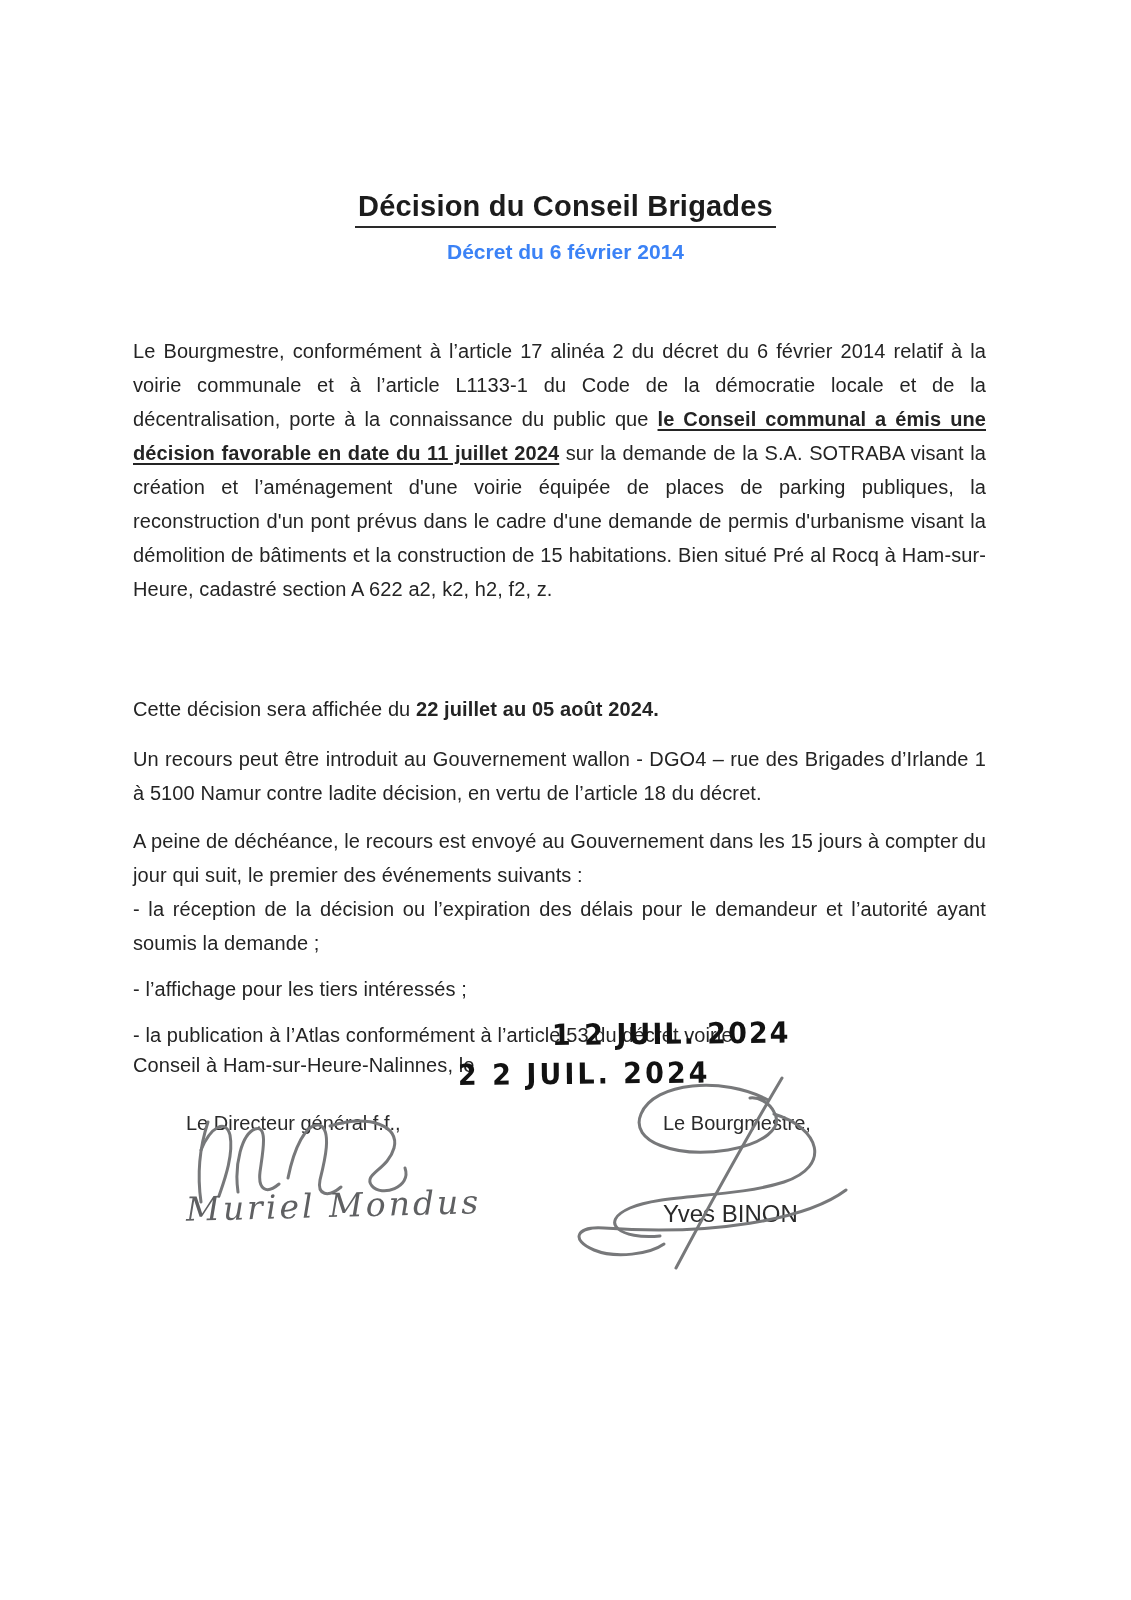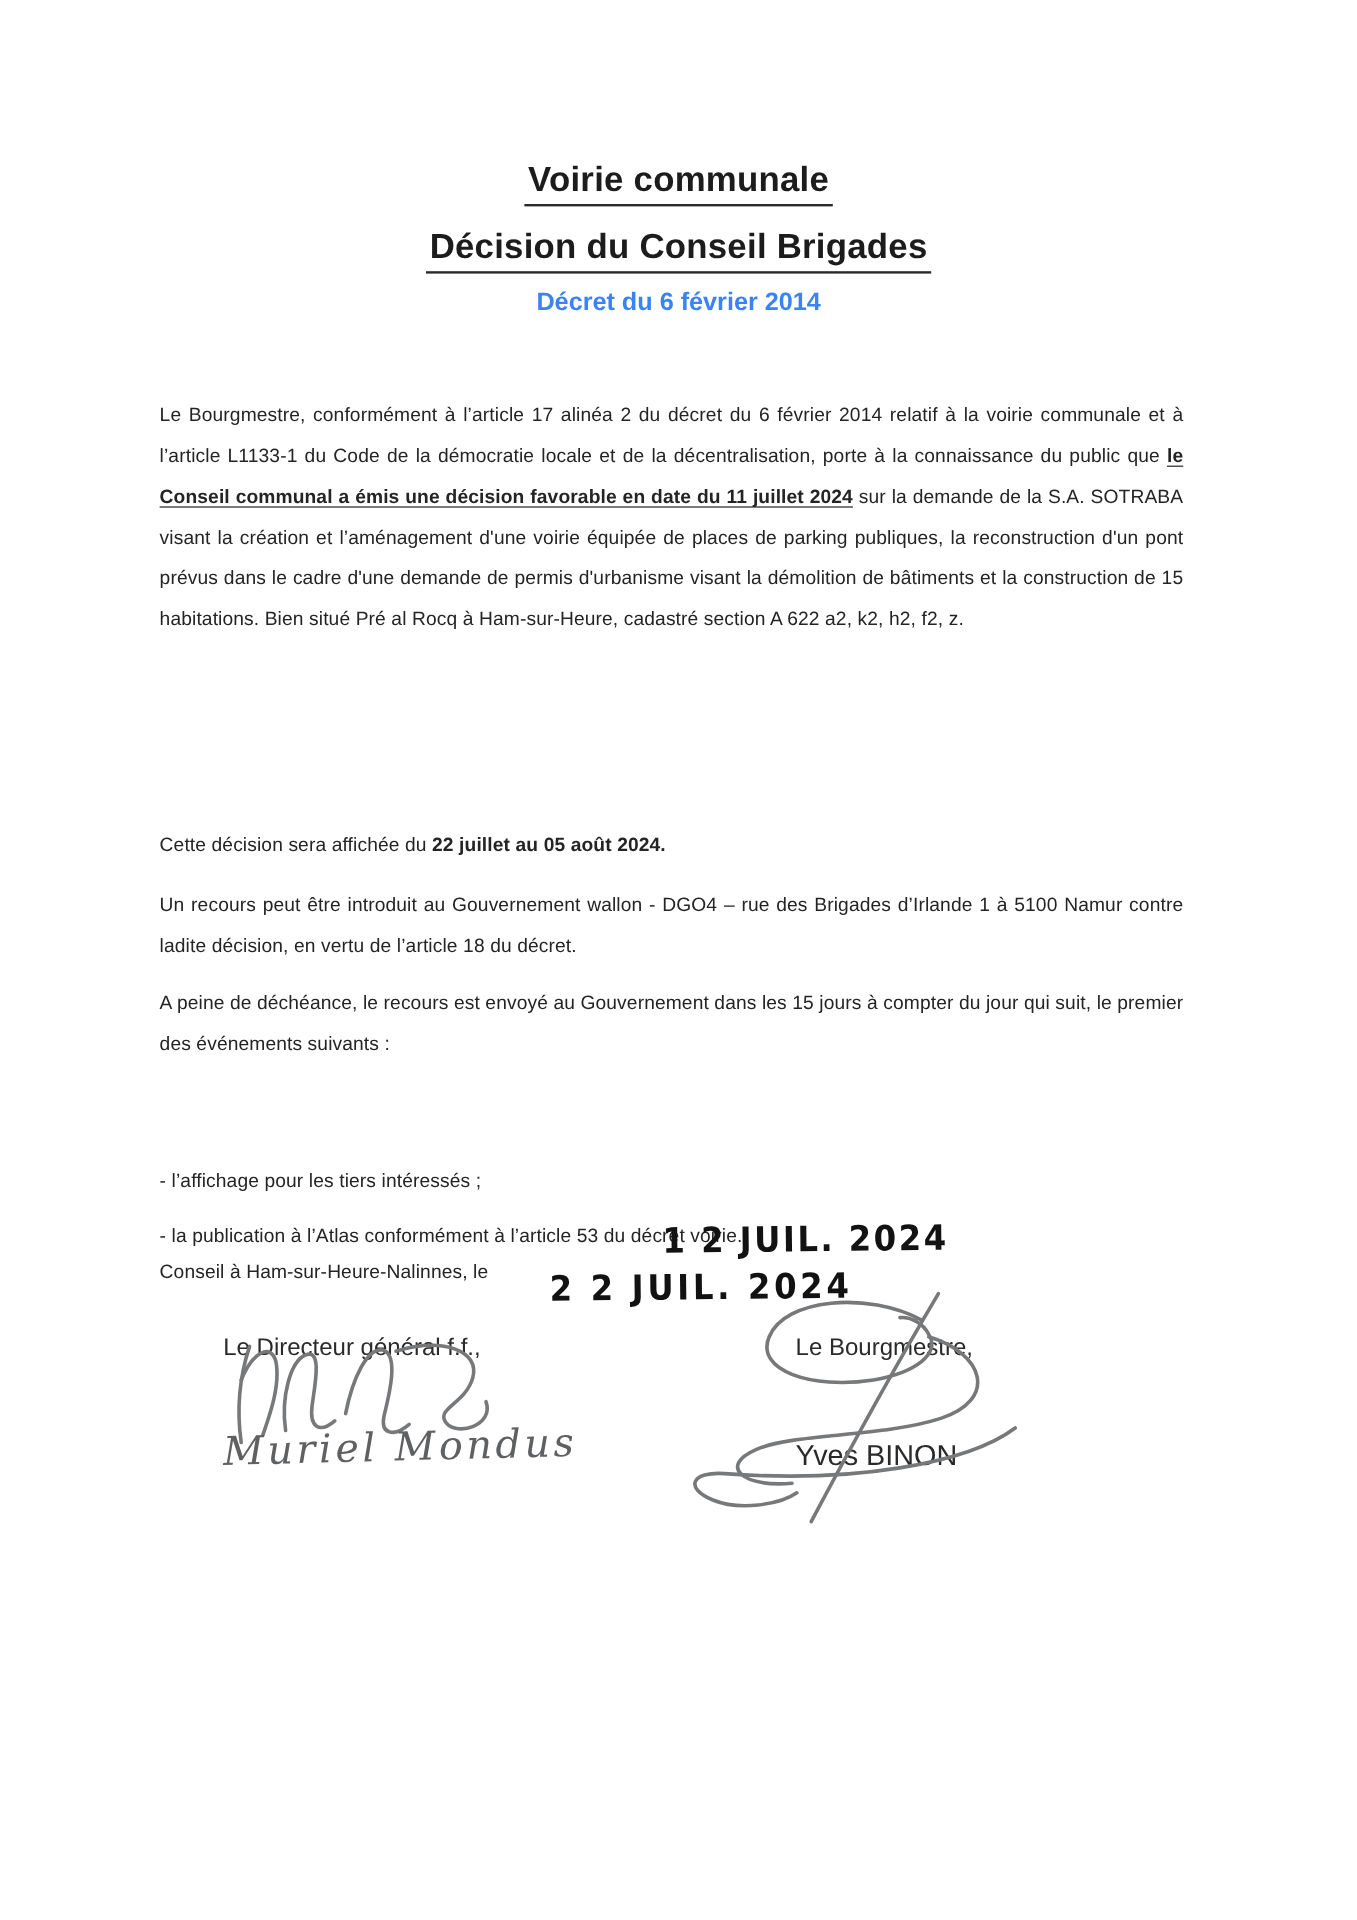--- a/index.html
+++ b/index.html
@@ -26,21 +26,21 @@
     position: absolute; left: 0; width: 100%;
     text-align: center;
     font-weight: bold;
     font-size: 21px;
     color: #3b82f6;
   }
   .para {
     position: absolute;
     left: 133px;
     width: 853px;
-    font-size: 16px;
+    font-size: 20px;
     line-height: 34px;
     text-align: justify;
     color: #242424;
     letter-spacing: 0.1px;
   }
   .para.last-left { text-align-last: left; }
   .bold-underline { font-weight: bold; text-decoration: underline; text-underline-offset: 3px; }
   .bold-only { font-weight: bold; }
   .stamp {
     position: absolute;
@@ -81,37 +81,35 @@
     stroke-width: 3;
     stroke-linecap: round;
     stroke-linejoin: round;
   }
 </style>
 </head>
 <body>
 
 <div class="page">
 
-  <div class="title-line" style="top:134px;">
-    <span class="title-inner">Voirie communale</span>
-  </div>
   <div class="title-line" style="top:190px;">
     <span class="title-inner">Décision du Conseil Brigades</span>
   </div>
   <div class="decree" style="top:240px;">Décret du 6 février 2014</div>
 
   <p class="para" style="top:314px;"><span>Le Bourgmestre, conformément à l’article 17 alinéa 2 du décret du 6 février 2014 relatif à la voirie communale et à l’article L1133-1 du Code de la démocratie locale et de la décentralisation, porte à la connaissance du public que </span><span class="bold-underline">le Conseil communal a émis une décision favorable en date du 11 juillet 2024</span><span> sur la demande de la S.A. SOTRABA visant la création et l’aménagement d'une voirie équipée de places de parking publiques, la reconstruction d'un pont prévus dans le cadre d'une demande de permis d'urbanisme visant la démolition de bâtiments et la construction de 15 habitations. Bien situé Pré al Rocq à Ham-sur-Heure, cadastré section A 622 a2, k2, h2, f2, z.</span></p>
 
 
   <p class="para last-left" style="top:672px;"><span>Cette décision sera affichée du </span><span class="bold-only">22 juillet au 05 août 2024.</span></p>
 
   <p class="para" style="top:722px;">Un recours peut être introduit au Gouvernement wallon - DGO4 – rue des Brigades d’Irlande 1 à 5100 Namur contre ladite décision, en vertu de l’article 18 du décret.</p>
 
   <p class="para" style="top:804px;">A peine de déchéance, le recours est envoyé au Gouvernement dans les 15 jours à compter du jour qui suit, le premier des événements suivants :</p>
 
+  <p class="para" style="top:872px;">- la réception de la décision ou l’expiration des délais pour le demandeur et l’autorité ayant soumis la demande ;</p>
   <p class="para" style="top:952px;">- l’affichage pour les tiers intéressés ;</p>
   <p class="para" style="top:998px;">- la publication à l’Atlas conformément à l’article 53 du décret voirie.</p>
 
   <p class="para" style="top:1028px; width:500px;">Conseil à Ham-sur-Heure-Nalinnes, le</p>
 
   <div class="stamp" style="left:552px; top:1018px;">1 2 JUIL. 2024</div>
   <div class="stamp" style="left:458px; top:1058px; letter-spacing:3px;">2 2 JUIL. 2024</div>
 
   <div class="sig-role" style="left:186px; top:1112px;">Le Directeur général f.f.,</div>
   <svg class="sig-svg" style="left:178px; top:1112px;" width="250" height="100" viewBox="0 0 250 100">

